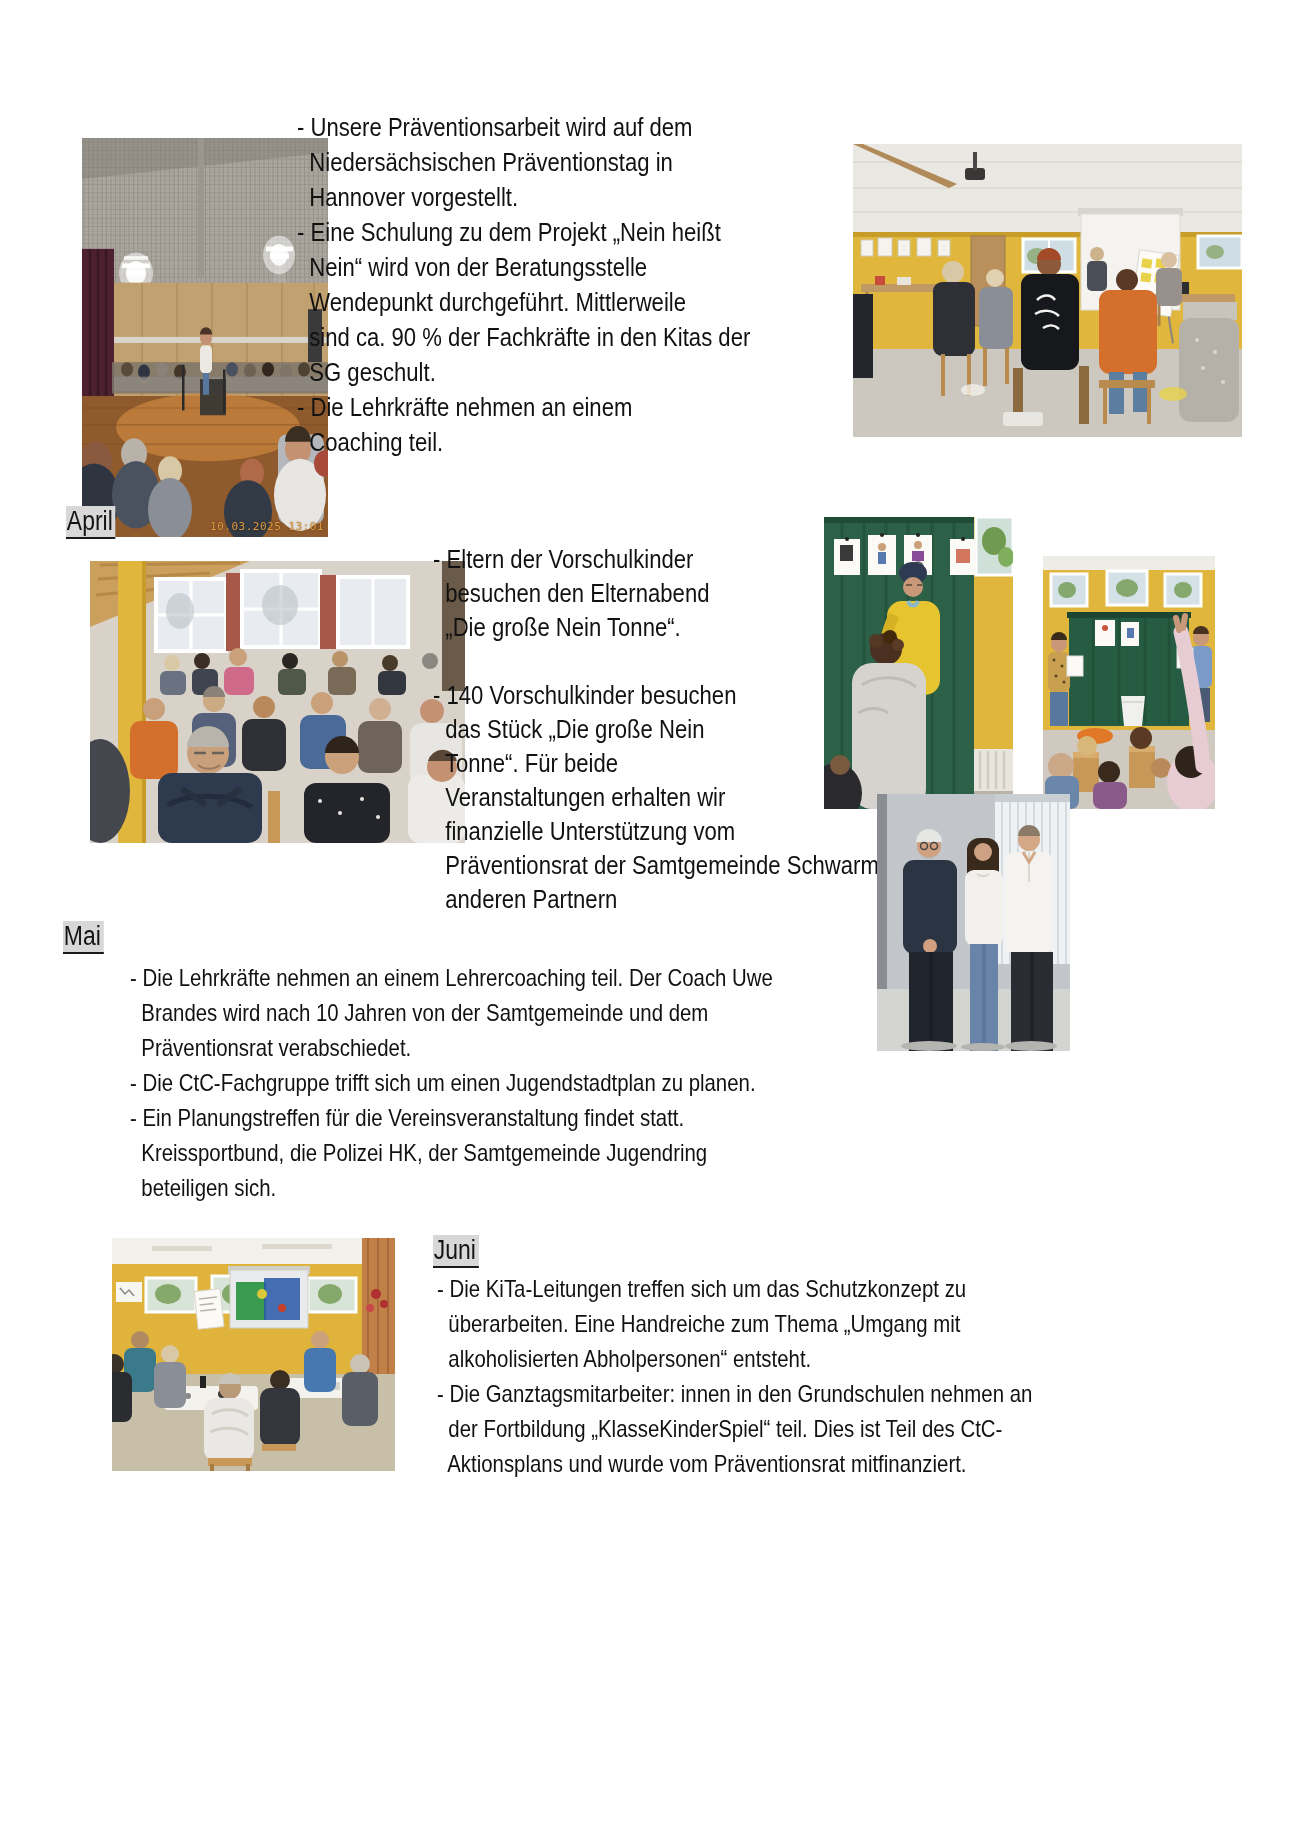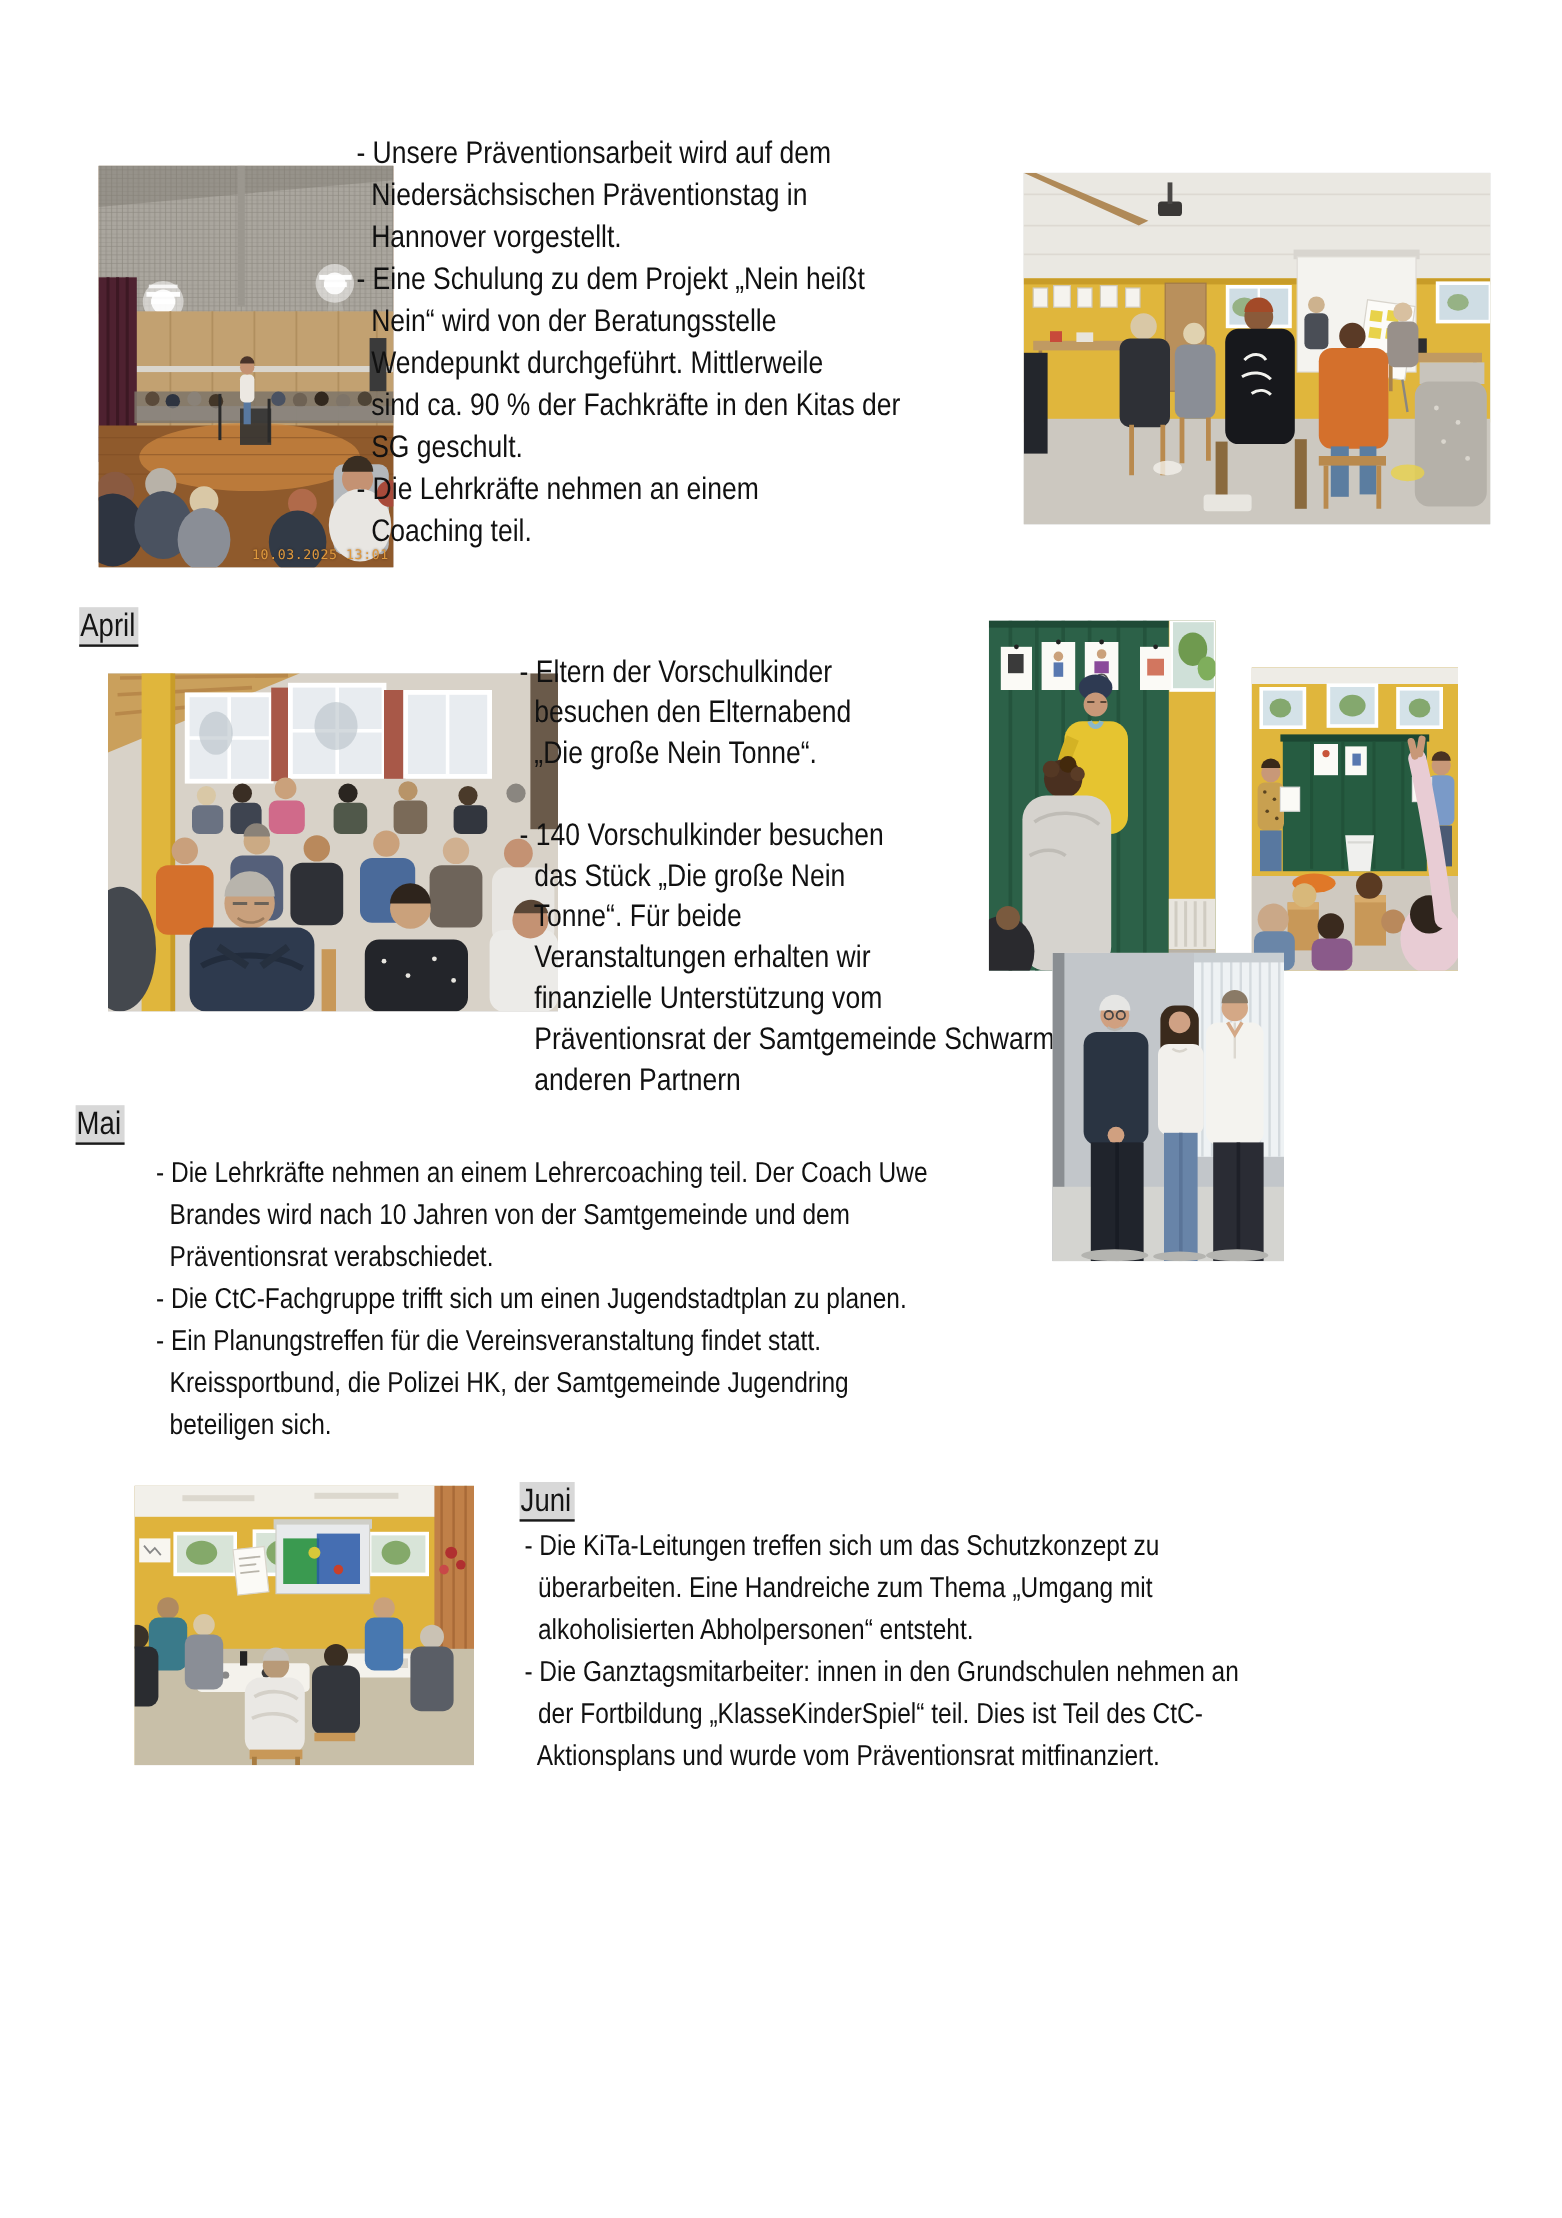--- a/index.html
+++ b/index.html
@@ -10,21 +10,21 @@
   .tb{position:absolute;font-size:26px;line-height:35px;color:#111;white-space:pre;
       transform:scaleX(.85);transform-origin:0 0;}
   .tb.small{font-size:24px;}
   #tb-april{line-height:34px;}
   .hd{position:absolute;font-size:27px;line-height:32px;color:#141414;
       transform:scaleX(.85);transform-origin:0 0;}
   .hd span{background:#d8d8d8;border-bottom:2.5px solid #1a1a1a;padding:0 3px 1px 1px;}
   .stamp{position:absolute;right:4px;bottom:4px;font-family:"DejaVu Sans Mono",monospace;
          font-size:11px;color:#e09a3e;text-shadow:0 0 2px rgba(40,20,0,.6);letter-spacing:.5px;}
   
-  #ph-hall{left:42px;top:122px;width:246px;height:335px;}
+  #ph-hall{left:42px;top:122px;width:246px;height:399px;}
   #ph-circle{left:813px;top:128px;width:389px;height:293px;}
   #ph-audience{left:50px;top:545px;width:375px;height:282px;}
   #ph-theater1{left:784px;top:501px;width:189px;height:292px;}
   #ph-theater2{left:1003px;top:540px;width:172px;height:253px;}
   #ph-mai{left:837px;top:778px;width:193px;height:257px;}
   #ph-juni{left:72px;top:1222px;width:283px;height:233px;}
   
   #tb-intro{left:297px;top:110px;}
   #hd-april{left:66px;top:505px;}
   #tb-april{left:433px;top:542px;}

